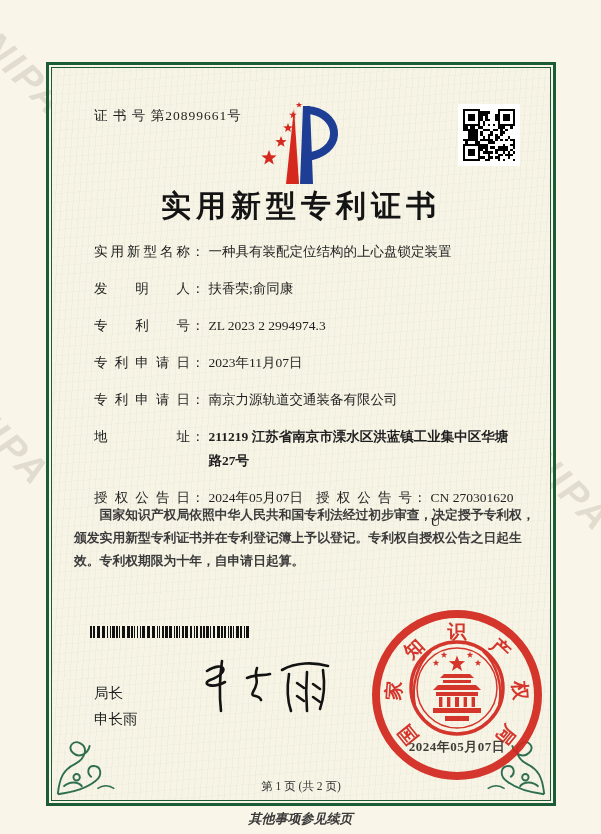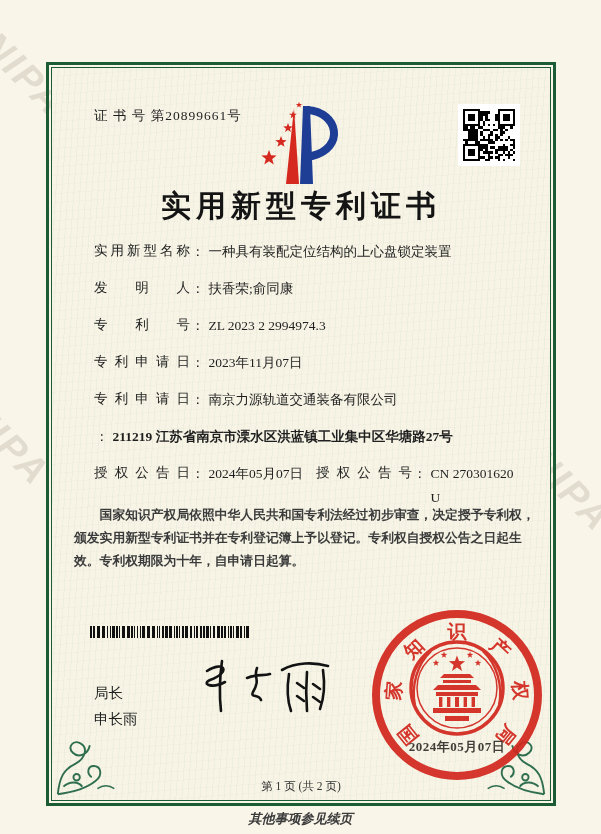--- a/index.html
+++ b/index.html
@@ -32,21 +32,21 @@
   .qr-box{position:absolute;left:406px;top:36px;width:62px;height:62px;background:#fff;
     display:flex;align-items:center;justify-content:center;}
   .title{
     position:absolute;left:0;right:0;top:118px;text-align:center;
     font-size:30px;font-weight:bold;letter-spacing:5px;color:#141414;
   }
   .fields{position:absolute;left:42px;right:34px;top:172px;font-size:13.5px;line-height:24px;}
   .frow{display:flex;margin-bottom:13px;}
   .flabel{
     display:inline-block;width:96px;flex:none;
-    text-align:justify;text-align-last:justify;font-family:Liberation Mono, monospace;
+    text-align:justify;text-align-last:justify;
   }
   .fcolon{flex:none;padding:0 4px 0 1px;}
   .fvalue{word-break:break-all;}
   .addr-value{width:356px;font-weight:bold;}
   .pair{display:flex;}
   .pair-left{width:222px;flex:none;}
   .body-text{
     position:absolute;left:22px;width:468px;top:436px;
     font-size:12.8px;line-height:23px;font-weight:600;color:#3b3b3b;
   }
@@ -280,20 +280,21 @@
         <span class="flabel">专利申请日</span>
           <span class="fcolon">：</span>
         <span class="fvalue">2023年11月07日</span>
       </div>
       <div class="frow">
         <span class="flabel">专利申请日</span>
           <span class="fcolon">：</span>
         <span class="fvalue">南京力源轨道交通装备有限公司</span>
       </div>
       <div class="frow">
+        <span class="flabel">地址</span>
           <span class="fcolon">：</span>
         <span class="fvalue addr-value">211219 江苏省南京市溧水区洪蓝镇工业集中区华塘路27号</span>
       </div>
       <div class="frow">
         <span class="pair pair-left">
           <span class="flabel">授权公告日</span>
             <span class="fcolon">：</span>
           <span class="fvalue">2024年05月07日</span>
         </span>
         <span class="pair">

